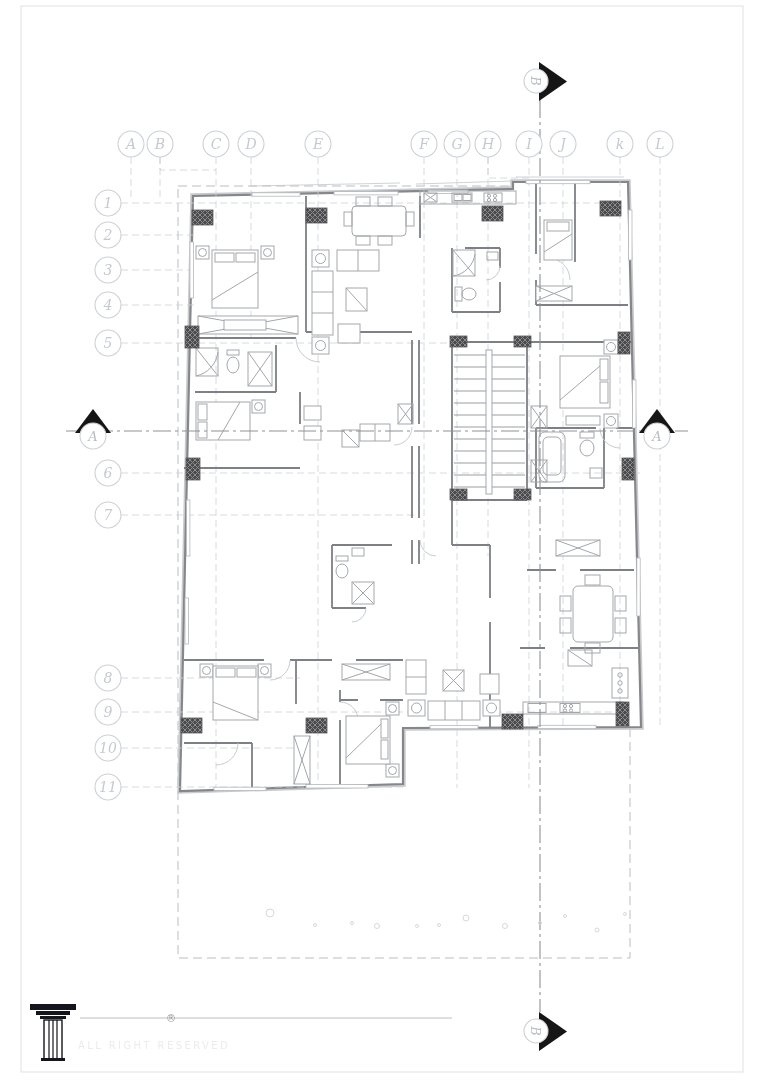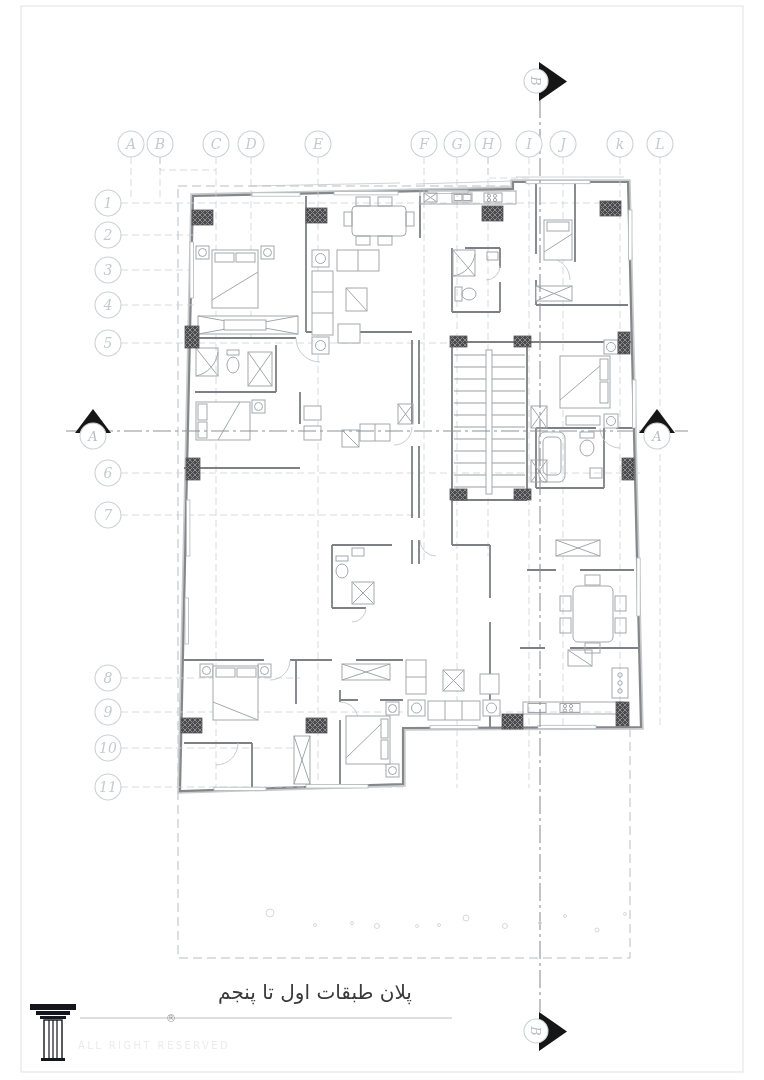--- a/index.html
+++ b/index.html
@@ -460,17 +460,16 @@
   <g transform="translate(28,1002)">
     <rect class="lg" x="2" y="2" width="46" height="6"></rect>
     <rect class="lg" x="8" y="9" width="34" height="4"></rect>
     <rect class="lg" x="12" y="14" width="26" height="3"></rect>
     <rect class="fn" x="16" y="18" width="18" height="40" style="stroke:#15151e;stroke-width:1.4"></rect>
     <path d="M21,18V58 M25,18V58 M29,18V58" style="stroke:#15151e;stroke-width:1.2;fill:none"></path>
     <rect class="lg" x="13" y="56" width="24" height="3"></rect>
   </g>
 </svg>
 
-<div class="title-fa">پلان طبقات اول تا پنجم</div>
 
 <div class="logo-tag">ALL RIGHT RESERVED</div>
 
 </div>
 
 </body></html>

